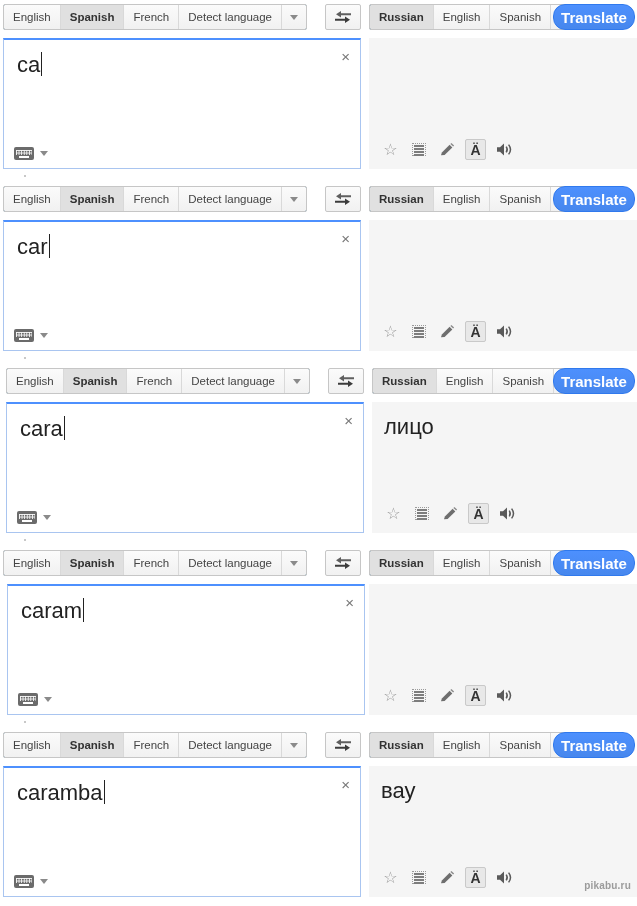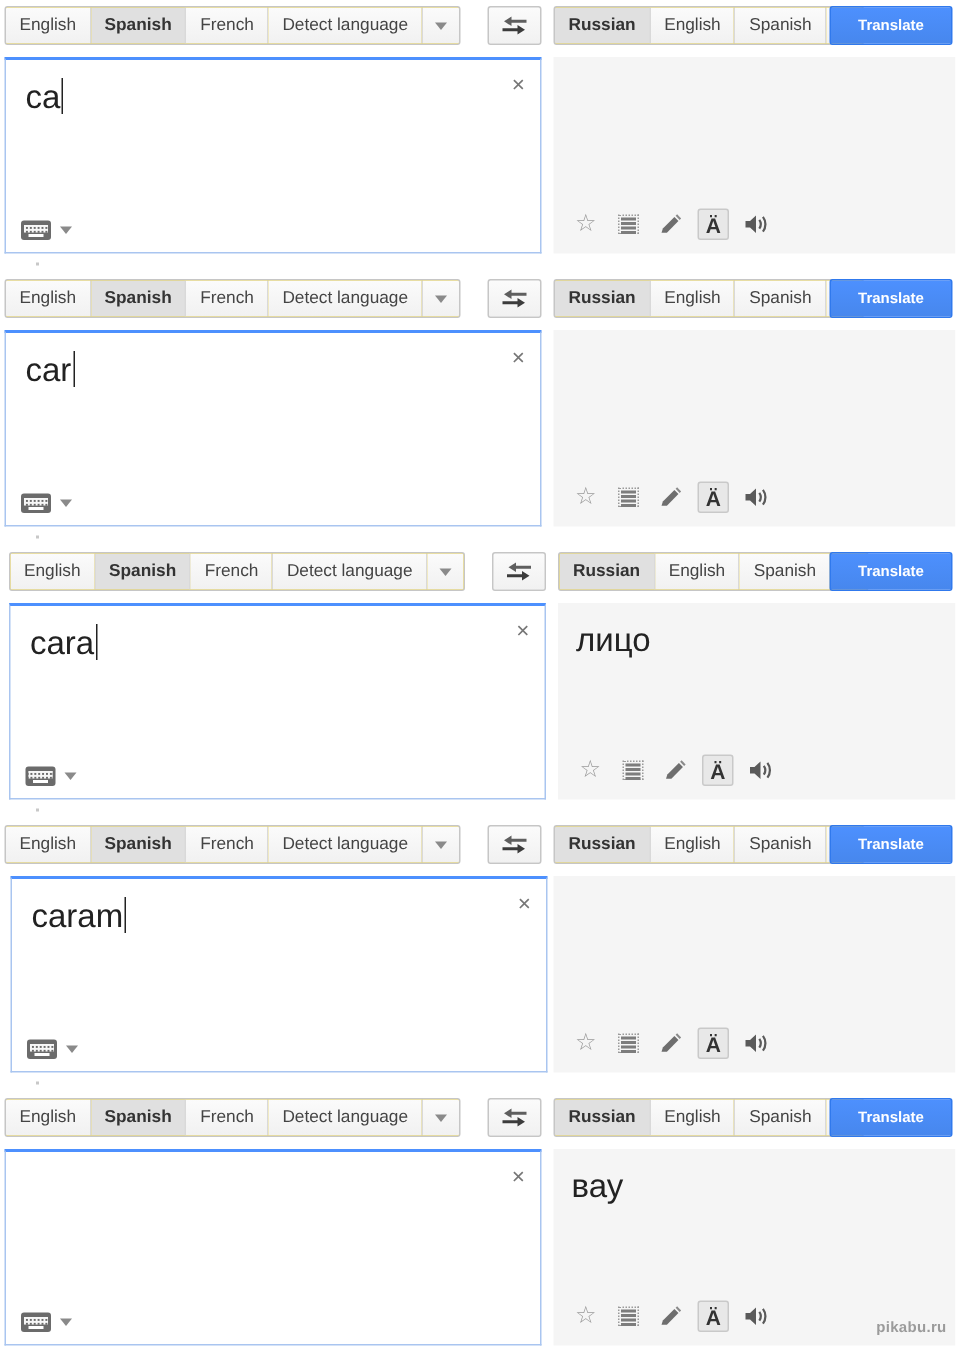--- a/index.html
+++ b/index.html
@@ -21,21 +21,21 @@
     height: 182px;
   }
 
   
   .tabbar {
     position: absolute;
     top: 4px;
     display: flex;
     border: 1px solid #c6c6c6;
     border-radius: 2px;
-    background: #fde047;
+    background: #0c4a6e;
     height: 26px;
     box-sizing: border-box;
     overflow: hidden;
   }
   .tabbar.src { left: 3px; }
   .tabbar.dst { left: 369px; }
 
   .tab {
     display: flex;
     align-items: center;
@@ -82,25 +82,25 @@
     justify-content: center;
     cursor: pointer;
   }
 
   
   .translate-btn {
     position: absolute;
     top: 4px;
     width: 82px;
     height: 26px;
-    border-radius: 2px;
+    border-radius: 12px;
     border: 1px solid #3079ed;
     background: linear-gradient(#4d90fe, #4787ed);
     color: #fff;
-    font-size: 10px;
+    font-size: 15px;
     font-weight: bold;
     display: flex;
     align-items: center;
     justify-content: center;
     box-sizing: border-box;
     cursor: pointer;
     white-space: nowrap;
     text-align: right;
   }
 
@@ -577,20 +577,21 @@
           <div class="tab active">Russian</div>
           <div class="tab">English</div>
           <div class="tab">Spanish</div>
           <div class="tab caret">
             <span class="caret-glyph"></span>
           </div>
         </div>
         <div class="translate-btn" style="left:553px;">Translate</div>
       </div>
       <div class="src-panel" style="left:3px;">
+        <div class="src-text"><span>caramba</span><span class="caret-bar"></span></div>
         <div class="clear-x">×</div>
         <div class="kb-wrap">
           <span class="kb-icon"></span>
           <span class="kb-caret"></span>
         </div>
       </div>
       <div class="dst-panel" style="left:369px;width:268px;">
         <div class="dst-text">вау</div>
         <div class="actions">
           <div class="act">

